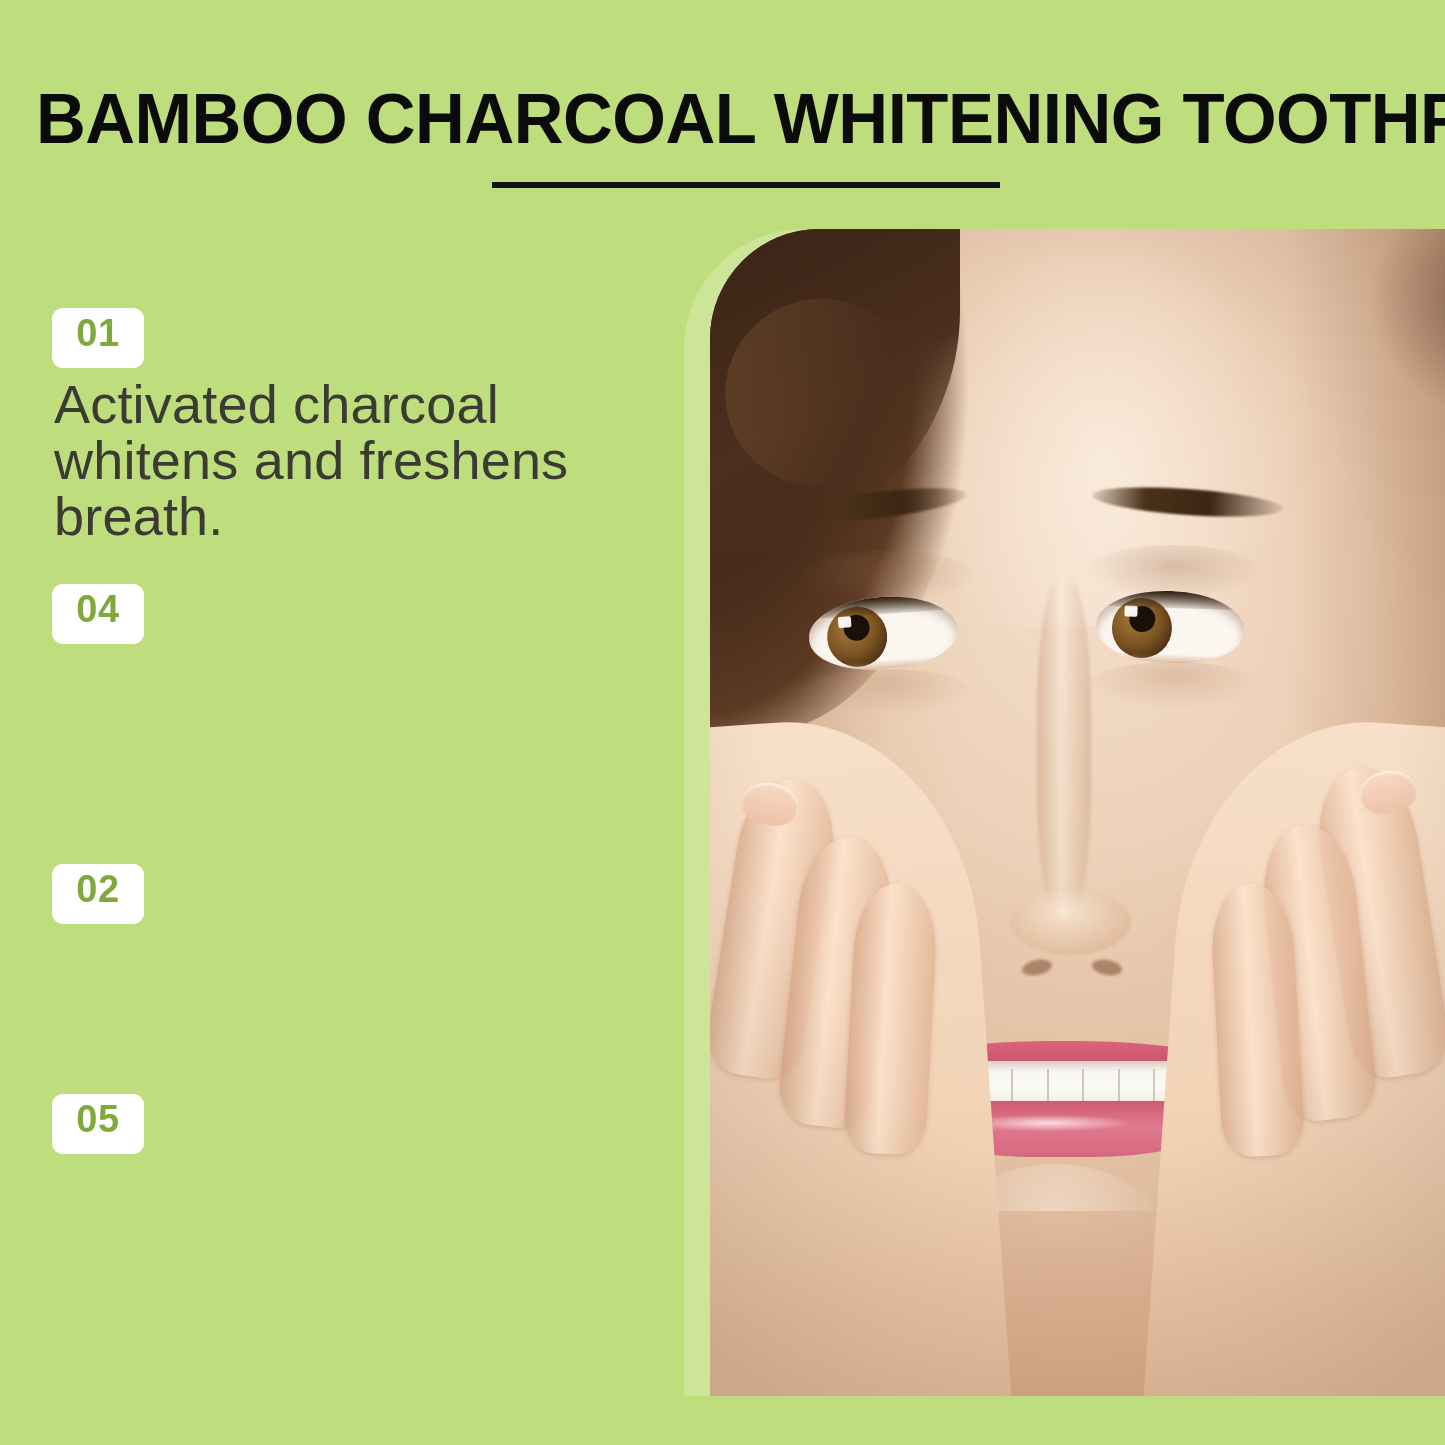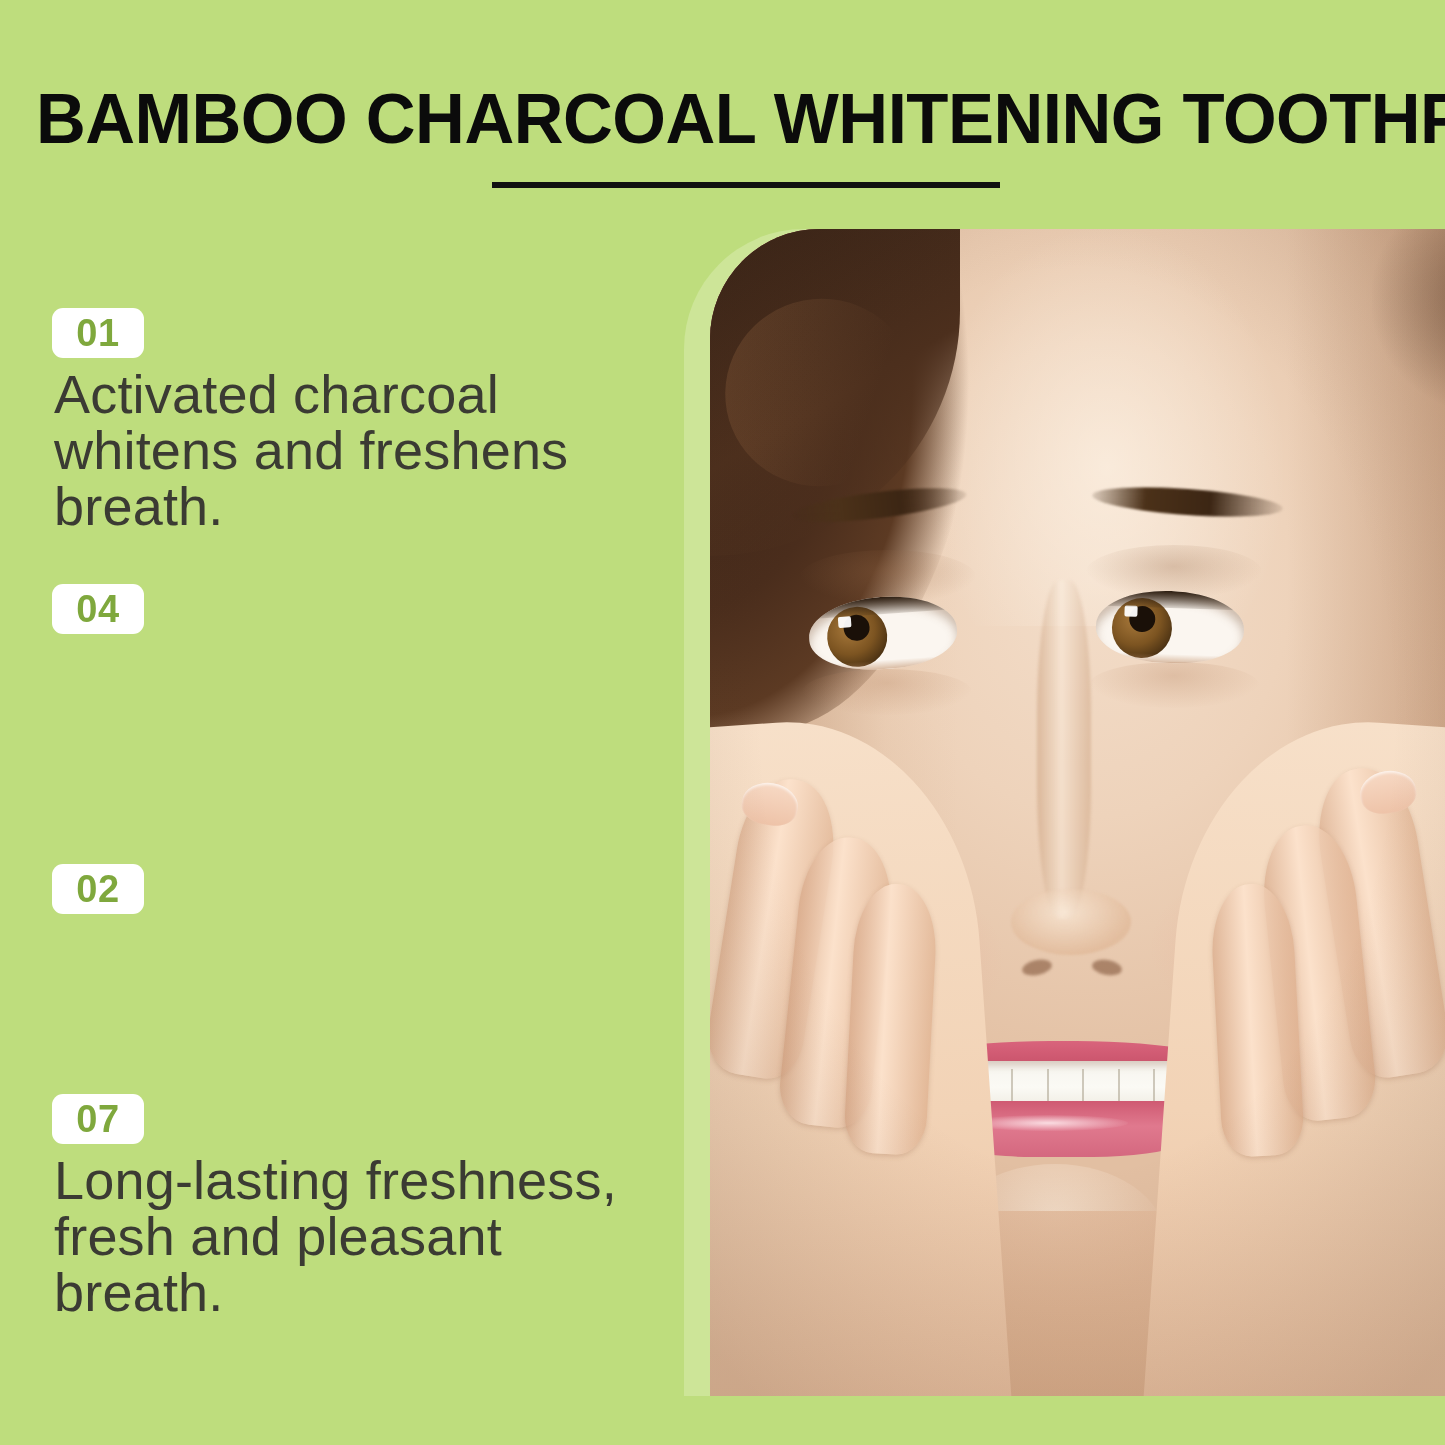--- a/index.html
+++ b/index.html
@@ -54,21 +54,21 @@
     width: 612px;
   }
   .feature[data-idx="0"] { top: 0px; }
   .feature[data-idx="1"] { top: 276px; }
   .feature[data-idx="2"] { top: 556px; }
   .feature[data-idx="3"] { top: 786px; }
 
   .badge {
     display: inline-block;
     min-width: 92px;
-    height: 50px;
+    height: 60px;
     box-sizing: border-box;
     background: #ffffff;
     border-radius: 11px;
     text-align: center;
     padding: 0 10px;
   }
   .badge-num {
     display: block;
     font-family: "Liberation Sans Narrow", "Liberation Sans", sans-serif;
     font-weight: 700;
@@ -425,23 +425,22 @@
     </div>
 
     <div class="feature" data-idx="2">
       <div class="badge">
         <span class="badge-num">02</span>
       </div>
     </div>
 
     <div class="feature" data-idx="3">
       <div class="badge">
-        <span class="badge-num">07</span>
+        <span class="badge-num">05</span>
       </div>
-      <div class="feature-text">Long-lasting freshness, fresh and pleasant breath.</div>
     </div>
 
   </div>
 
   <div class="photo-frame">
     <div class="photo">
       <div class="photo-inner">
 
         <div class="skin"></div>
         <div class="skin-shade-left"></div>

